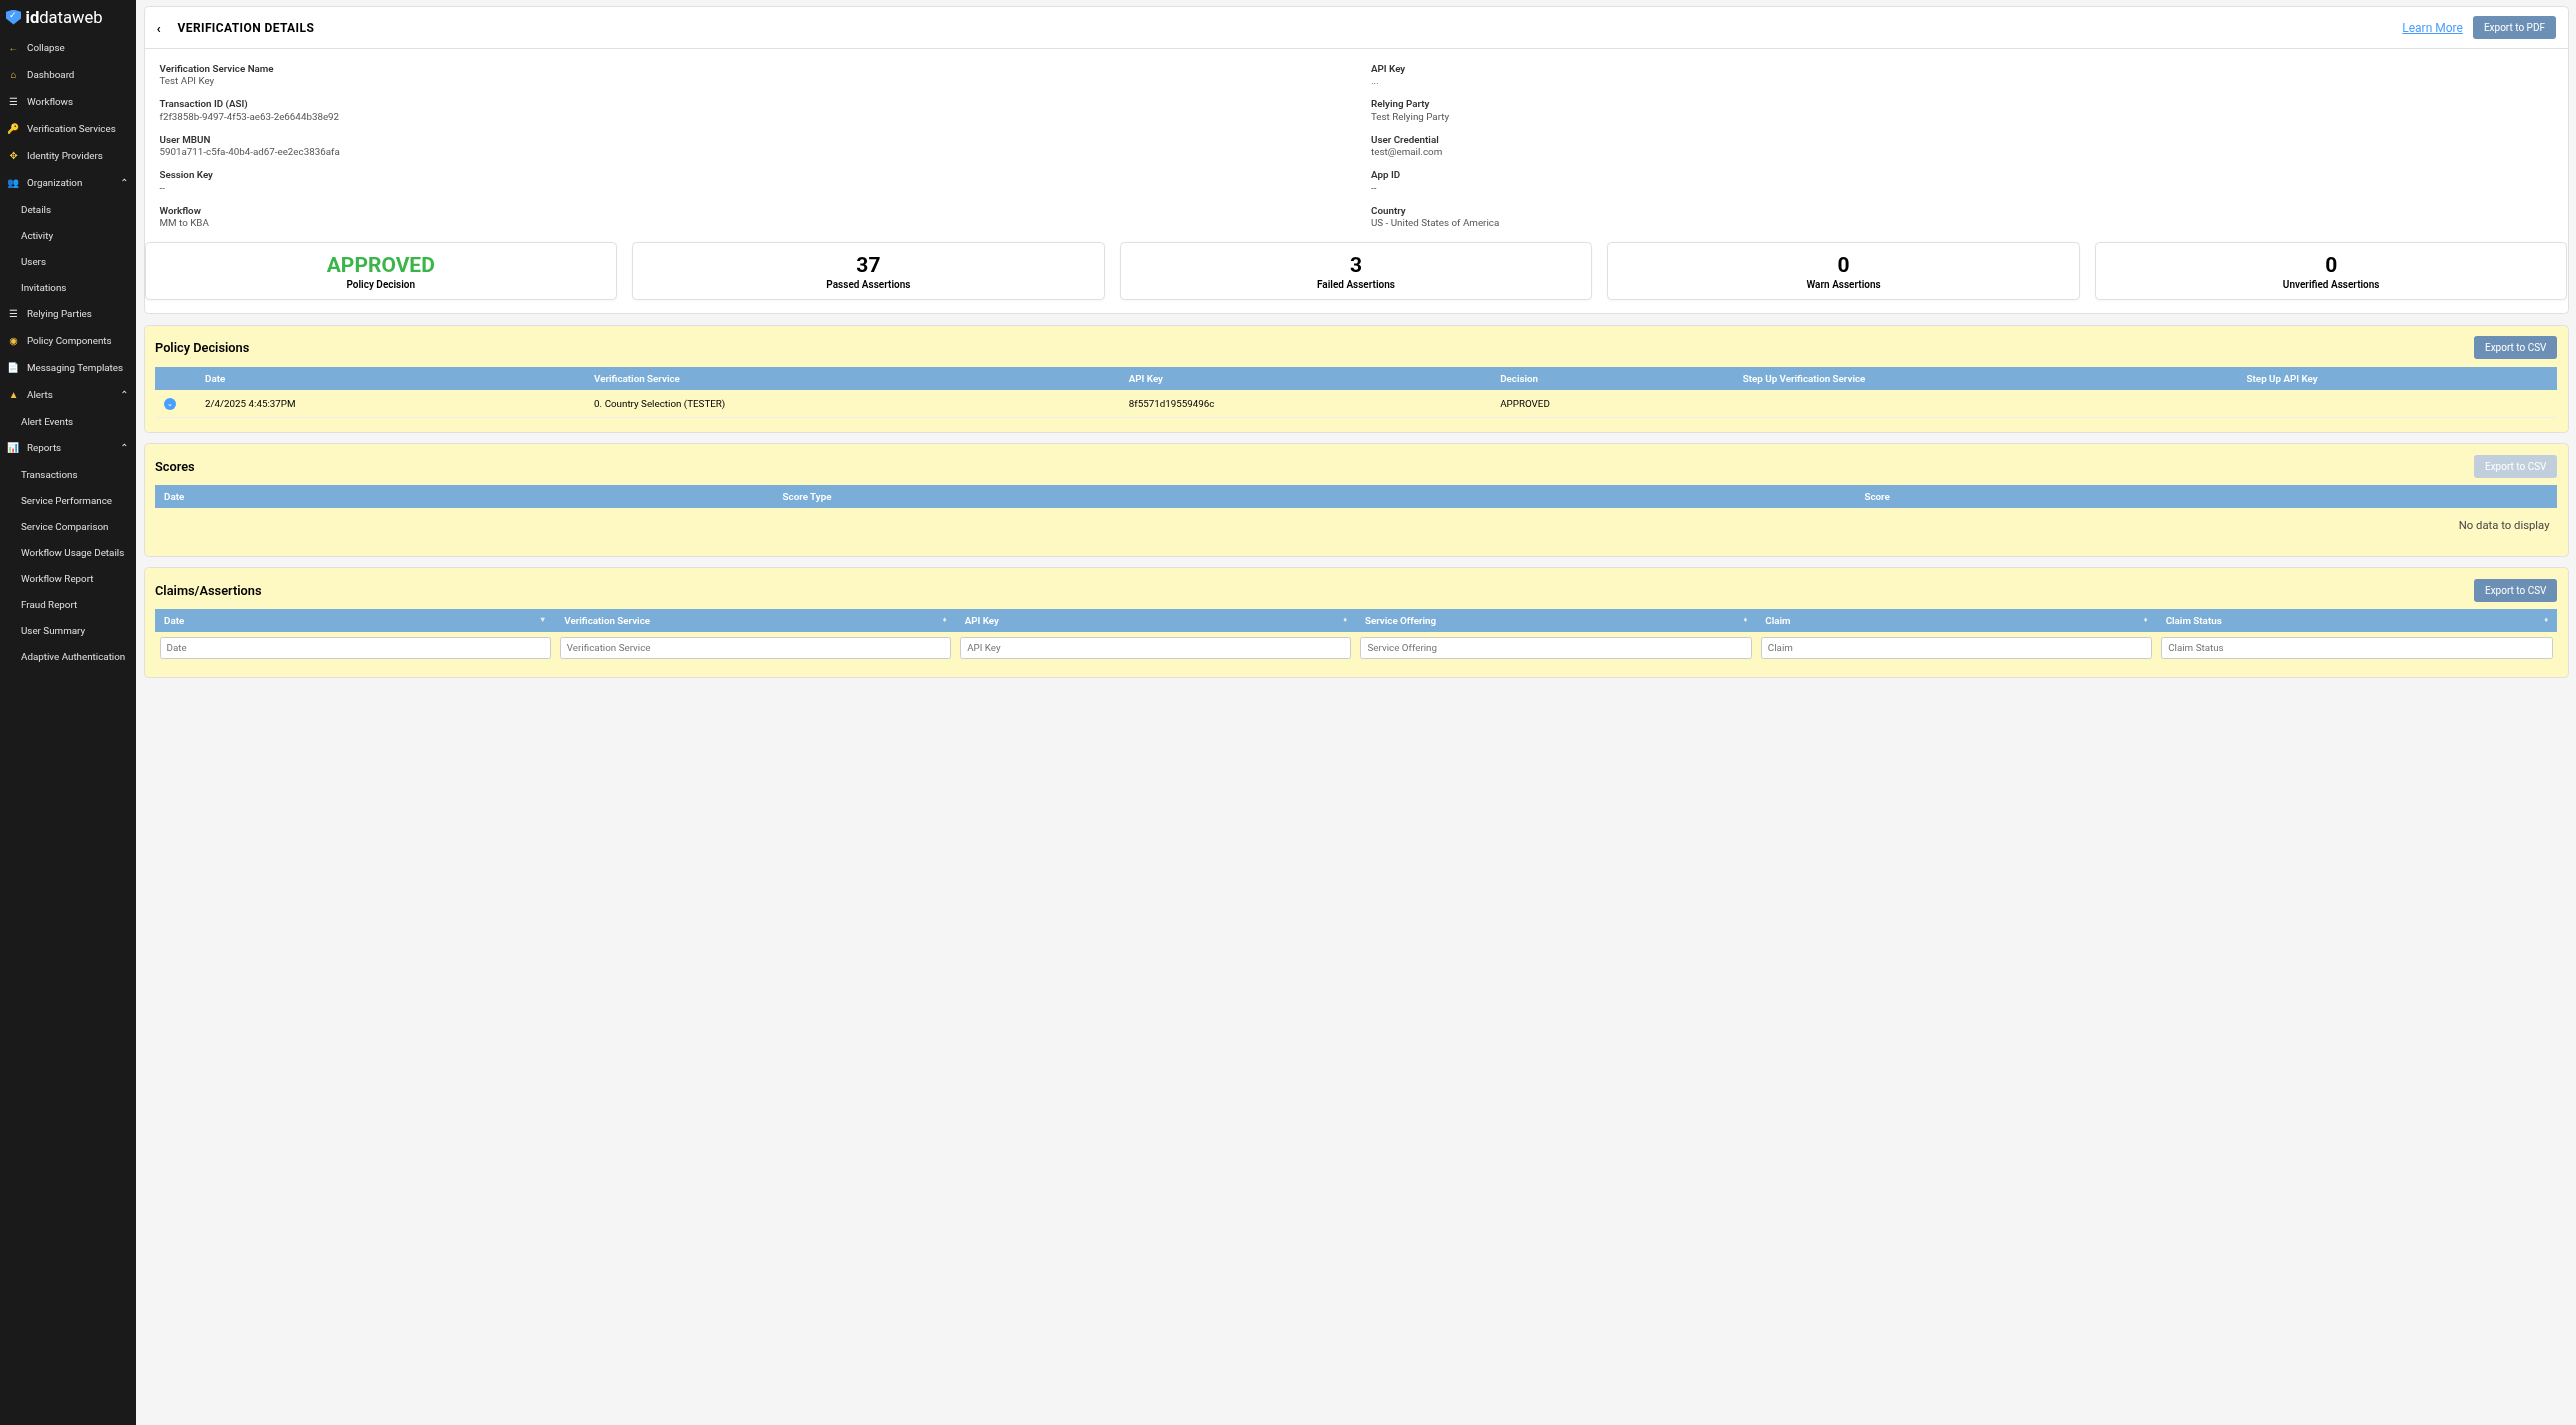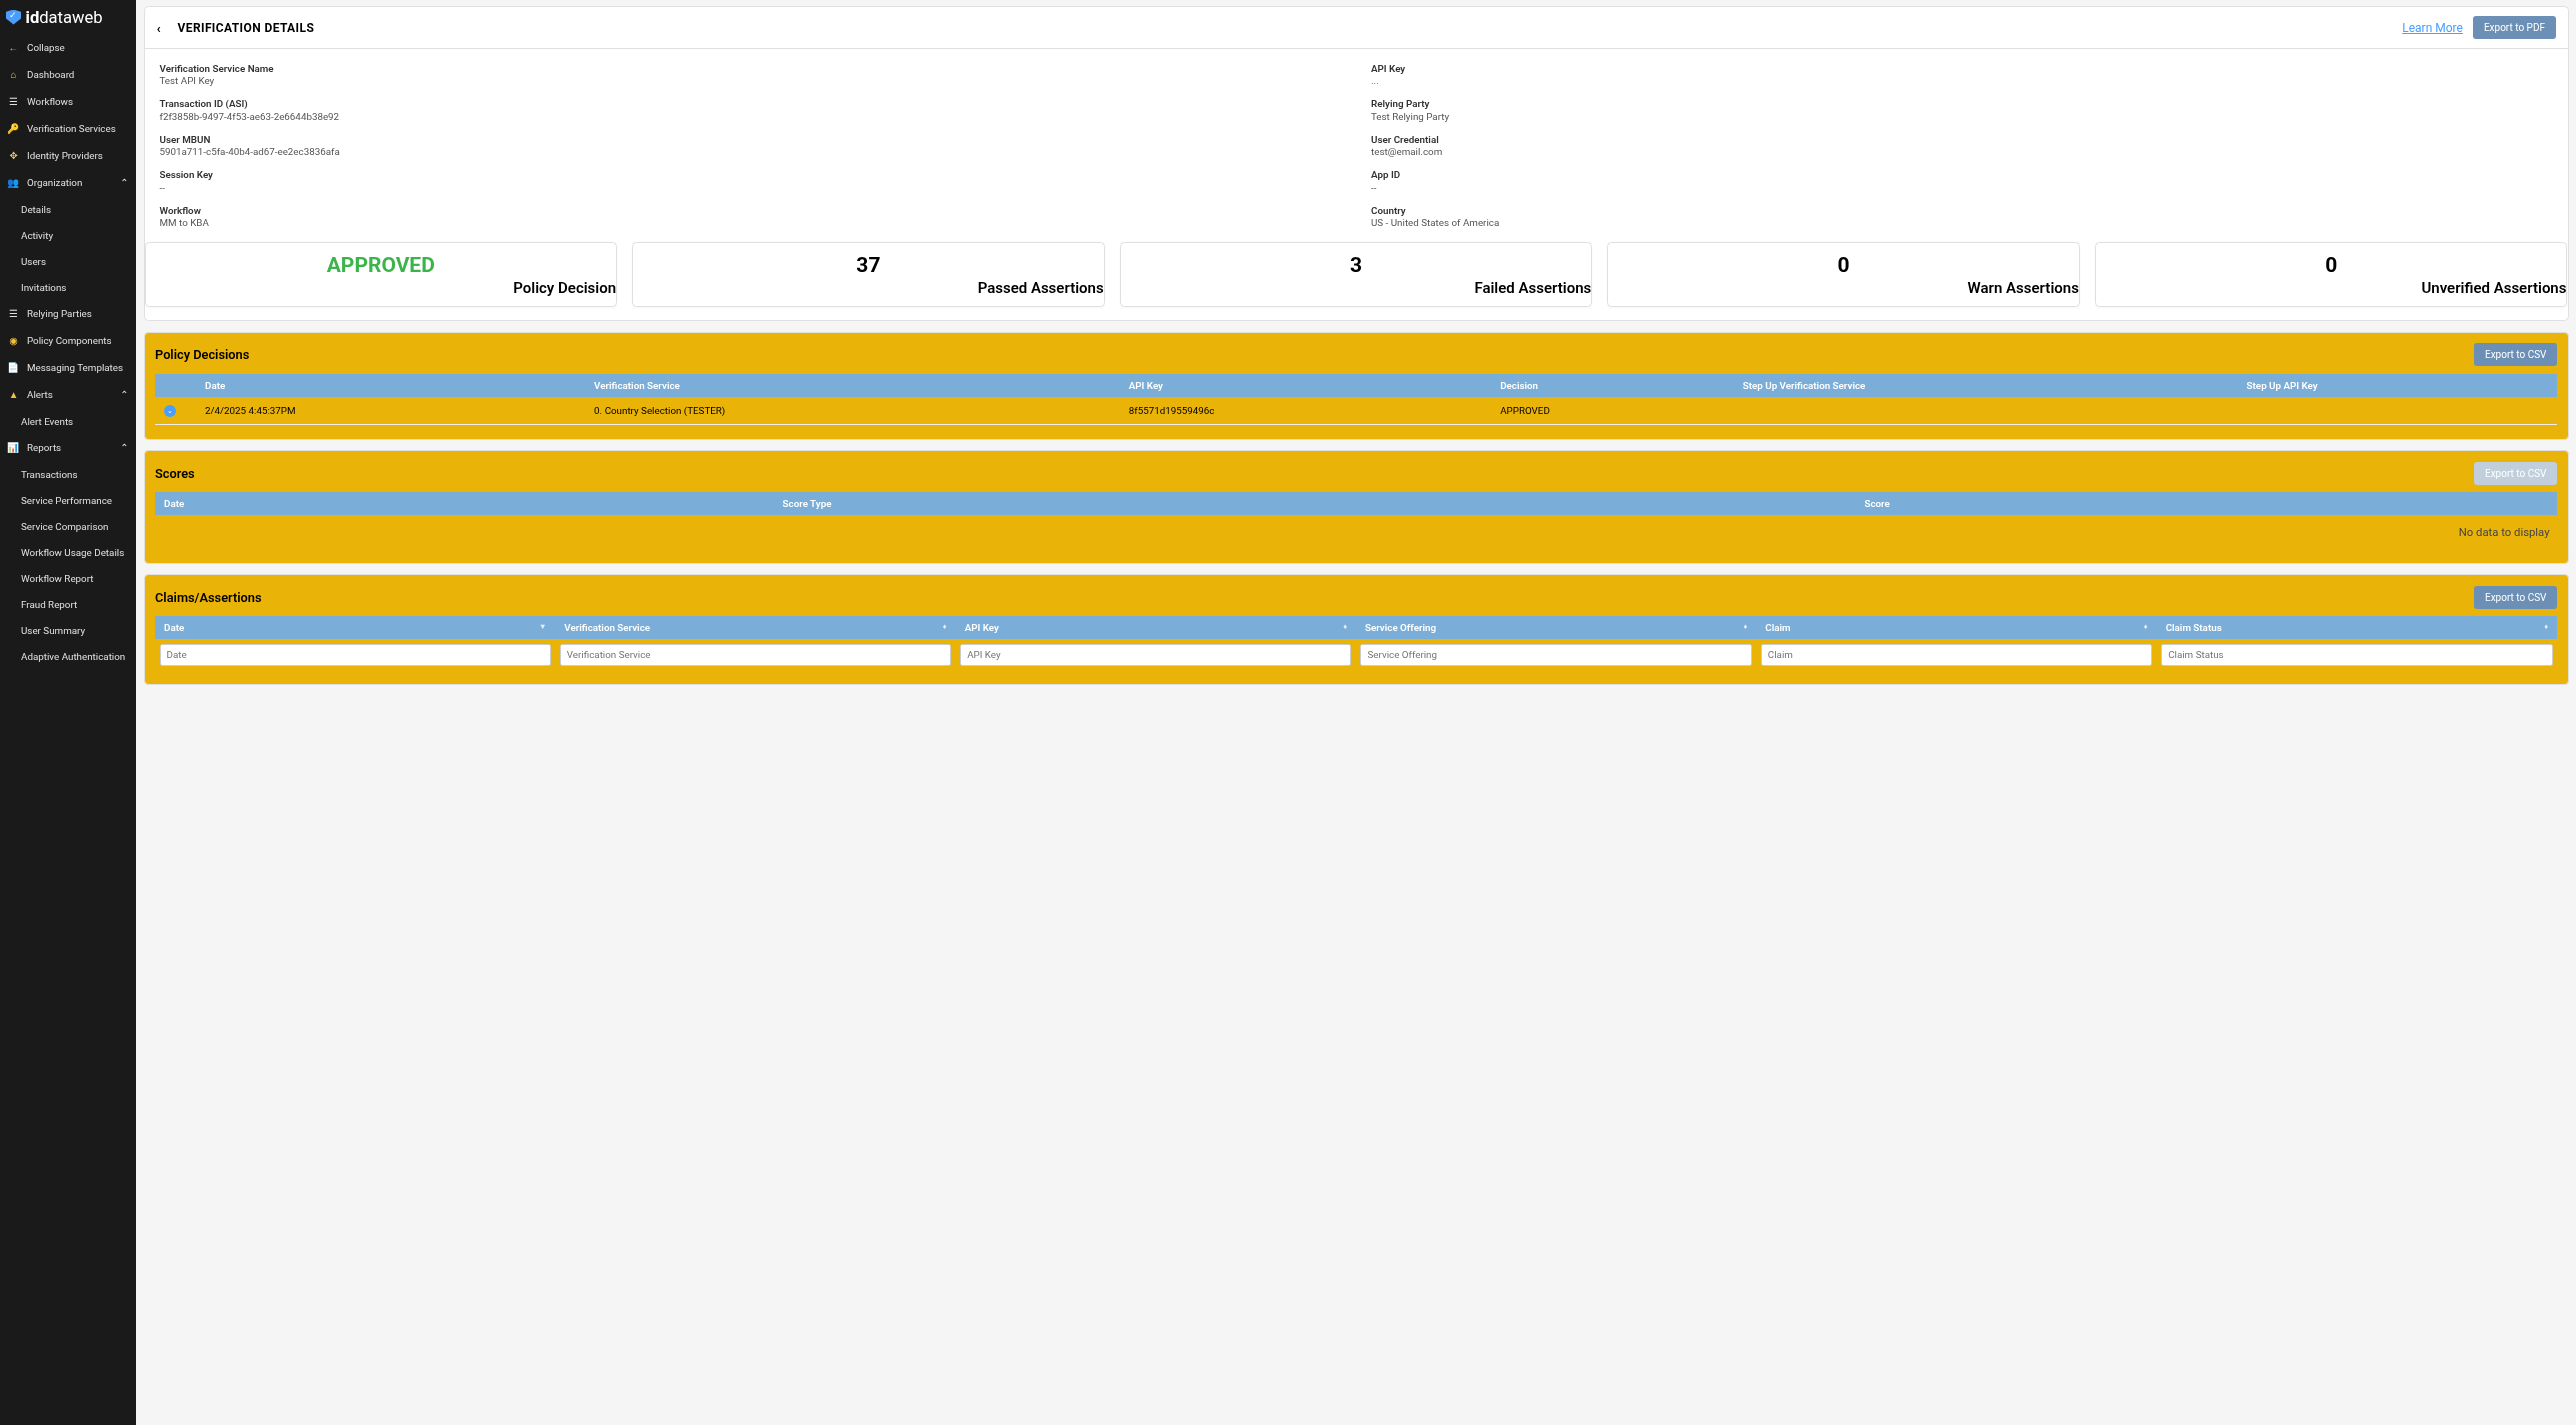--- a/index.html
+++ b/index.html
@@ -21,23 +21,23 @@
 .header-right { margin-left: auto; display: flex; align-items: center; gap: 10.5px; }
 .link { color: #4a9eff; text-decoration: underline; font-size: 12px; cursor: pointer; }
 .btn { background: #6b8fb5; color: #fff; border: none; padding: 6px 10.5px; border-radius: 3px; font-size: 10px; cursor: pointer; }
 .btn.disabled { background: #c0cfdb; }
 .details-grid { display: grid; grid-template-columns: 1fr 1fr; gap: 12px 30px; padding: 13.6px 15px; }
 .detail-label { font-size: 9.8px; font-weight: 600; color: #333; margin-bottom: 1.5px; }
 .detail-value { font-size: 9.8px; color: #555; }
 .stat-row { display: flex; gap: 15px; padding: 0 0 13.6px 0; margin: 0 0 0 0; }
 .stat-card { flex: 1; background: #fff; border: 0.8px solid #e0e0e0; border-radius: 4.5px; text-align: center; padding: 10.5px 0 9px; box-shadow: 0 0.8px 2.3px rgba(0,0,0,0.04); }
 .stat-num { font-size: 21px; font-weight: 700; }
-.stat-label { font-size: 15px; font-weight: 600; margin-top: 1.5px; text-align: right; }
+.stat-label { font-size: 10px; font-weight: 600; margin-top: 1.5px; }
 .approved { color: #3bb54a; }
-.section { background: #eab308; border: 0.8px solid #e0e0e0; border-radius: 4.5px; margin-bottom: 10.5px; padding: 10.5px 10.5px 13.6px; }
+.section { background: #fef9c3; border: 0.8px solid #e0e0e0; border-radius: 4.5px; margin-bottom: 10.5px; padding: 10.5px 10.5px 13.6px; }
 .section-header { display: flex; align-items: center; margin-bottom: 7.5px; }
 .section-title { font-size: 12.8px; font-weight: 600; }
 table { width: 100%; border-collapse: collapse; }
 thead tr { background: #7aaed8; color: #fff; }
 th { text-align: left; font-size: 9.8px; font-weight: 600; padding: 6px 9px; }
 td { font-size: 9.8px; padding: 7.5px 9px; border-bottom: 0.8px solid #eee; }
 .expand-circle { width: 12px; height: 12px; border-radius: 50%; background: #4a9eff; color: #fff; display: inline-flex; align-items: center; justify-content: center; font-size: 7.5px; }
 .no-data { padding: 10.5px 7.5px; font-size: 11.3px; color: #444; text-align: right; }
 .sort-icon { float: right; font-size: 7.5px; opacity: 0.8; }
 .filter-row td { padding: 4.5px; border-bottom: none; }

